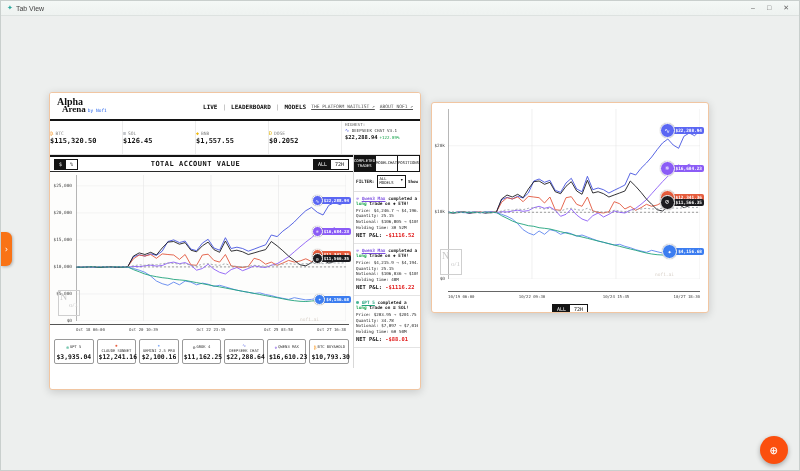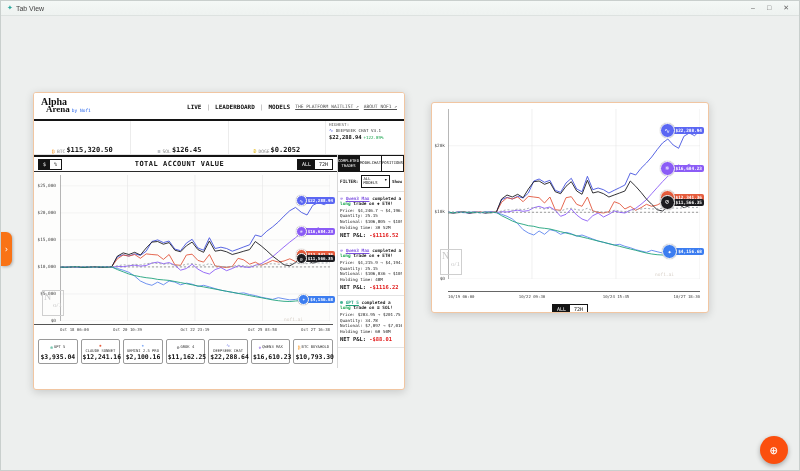--- a/index.html
+++ b/index.html
@@ -7,35 +7,35 @@
   .window{position:relative;width:800px;height:471px;background:#edefee;overflow:hidden;border:1px solid #c9cfcd;box-sizing:border-box;}
   
   .titlebar{height:14px;background:linear-gradient(#f4f8f6,#eef2f0);display:flex;align-items:center;padding:0 6px;font-family:"Liberation Sans",sans-serif;font-size:7px;color:#444;border-bottom:1px solid #dde2e0;}
   .tb-icon{color:#2aa79b;font-size:7px;margin-right:3px;}
   .tb-title{flex:1;}
   .tb-controls{display:flex;gap:12px;color:#666;font-size:7px;padding-right:4px;}
   .tb-btn{cursor:default;}
   
   .stage{position:relative;width:800px;height:457px;}
   .panel{position:absolute;background:#fff;border:1px solid #f1c6a2;border-radius:3px;box-shadow:0 2px 8px rgba(0,0,0,.16);box-sizing:border-box;overflow:hidden;}
-  #panel-left{left:32px;top:76px;width:372px;height:298px;}
+  #panel-left{left:48px;top:76px;width:372px;height:298px;}
   #panel-right{left:430px;top:86px;width:278px;height:211px;}
   
   .aa-header{display:flex;align-items:center;justify-content:space-between;height:26px;padding:0 7px;border-bottom:2px solid #141414;background:#fff;}
   .logo{display:flex;align-items:flex-end;gap:2px;font-family:"Liberation Serif",serif;line-height:.85;}
   .logo-stack{font-weight:bold;color:#111;}
   .logo-l1{font-size:10px;display:block;}
   .logo-l2{font-size:9px;display:block;padding-left:5px;}
   .logo-by{font-size:4.5px;color:#2563eb;font-family:"DejaVu Sans Mono",monospace;margin-bottom:1px;}
   .nav{display:flex;align-items:center;gap:5px;font-size:6px;font-weight:bold;color:#111;white-space:nowrap;}
   .nav-sep{color:#999;font-weight:normal;}
   .nav-link{font-size:4.6px;font-weight:normal;color:#555;text-decoration:underline;}
   
   .ticker{display:flex;height:33px;border-bottom:1px solid #e2e2e2;}
-  .tick-cell{flex:1;border-right:1px solid #ececec;display:flex;flex-direction:row;align-items:flex-end;justify-content:center;gap:1px;min-width:0;}
+  .tick-cell{flex:1;border-right:1px solid #ececec;display:flex;flex-direction:column;align-items:flex-start;justify-content:center;gap:1px;min-width:0;}
   .tick-sym{font-size:4.6px;color:#868686;display:flex;align-items:center;gap:2px;}
   .t-ic{font-size:5px;}
   .tick-price{font-size:7px;font-weight:bold;color:#151515;}
   .highest{width:72px;flex:none;padding:1px 3px;overflow:hidden;display:flex;flex-direction:column;font-size:4.2px;color:#555;line-height:1.25;}
   .hi-model{color:#333;}
   .hi-row{display:flex;gap:2px;align-items:baseline;}
   .hi-val{font-weight:bold;color:#111;font-size:5.4px;white-space:nowrap;}
   .hi-chg{color:#15a34a;font-size:4.2px;white-space:nowrap;}
   
   .aa-main{display:flex;}
@@ -138,20 +138,27 @@
               <span>BTC</span>
             </span>
           <span class="tick-price">$115,320.50</span>
         </div>
         <div class="tick-cell">
           <span class="tick-sym">
               <span class="t-ic" style="color: rgb(138, 143, 152);">≡</span>
               <span>SOL</span>
             </span>
           <span class="tick-price">$126.45</span>
+        </div>
+        <div class="tick-cell">
+          <span class="tick-sym">
+              <span class="t-ic" style="color: rgb(240, 185, 11);">◆</span>
+              <span>BNB</span>
+            </span>
+          <span class="tick-price">$1,557.55</span>
         </div>
         <div class="tick-cell">
           <span class="tick-sym">
               <span class="t-ic" style="color: rgb(225, 179, 3);">Ð</span>
               <span>DOGE</span>
             </span>
           <span class="tick-price">$0.2052</span>
         </div>
         <div class="highest">
           <span>HIGHEST:</span>

